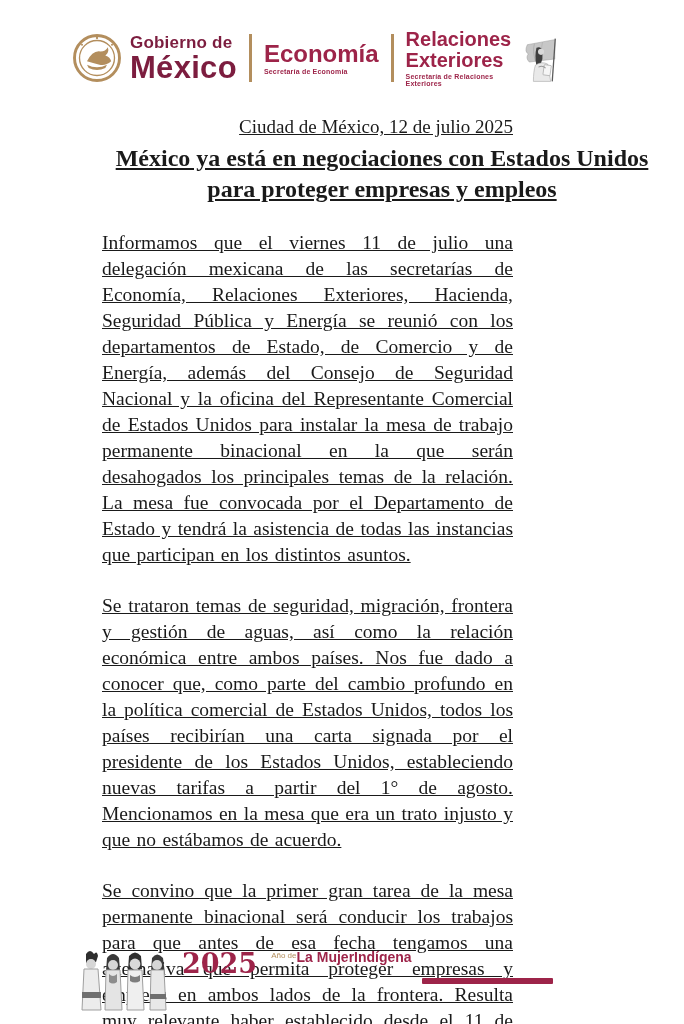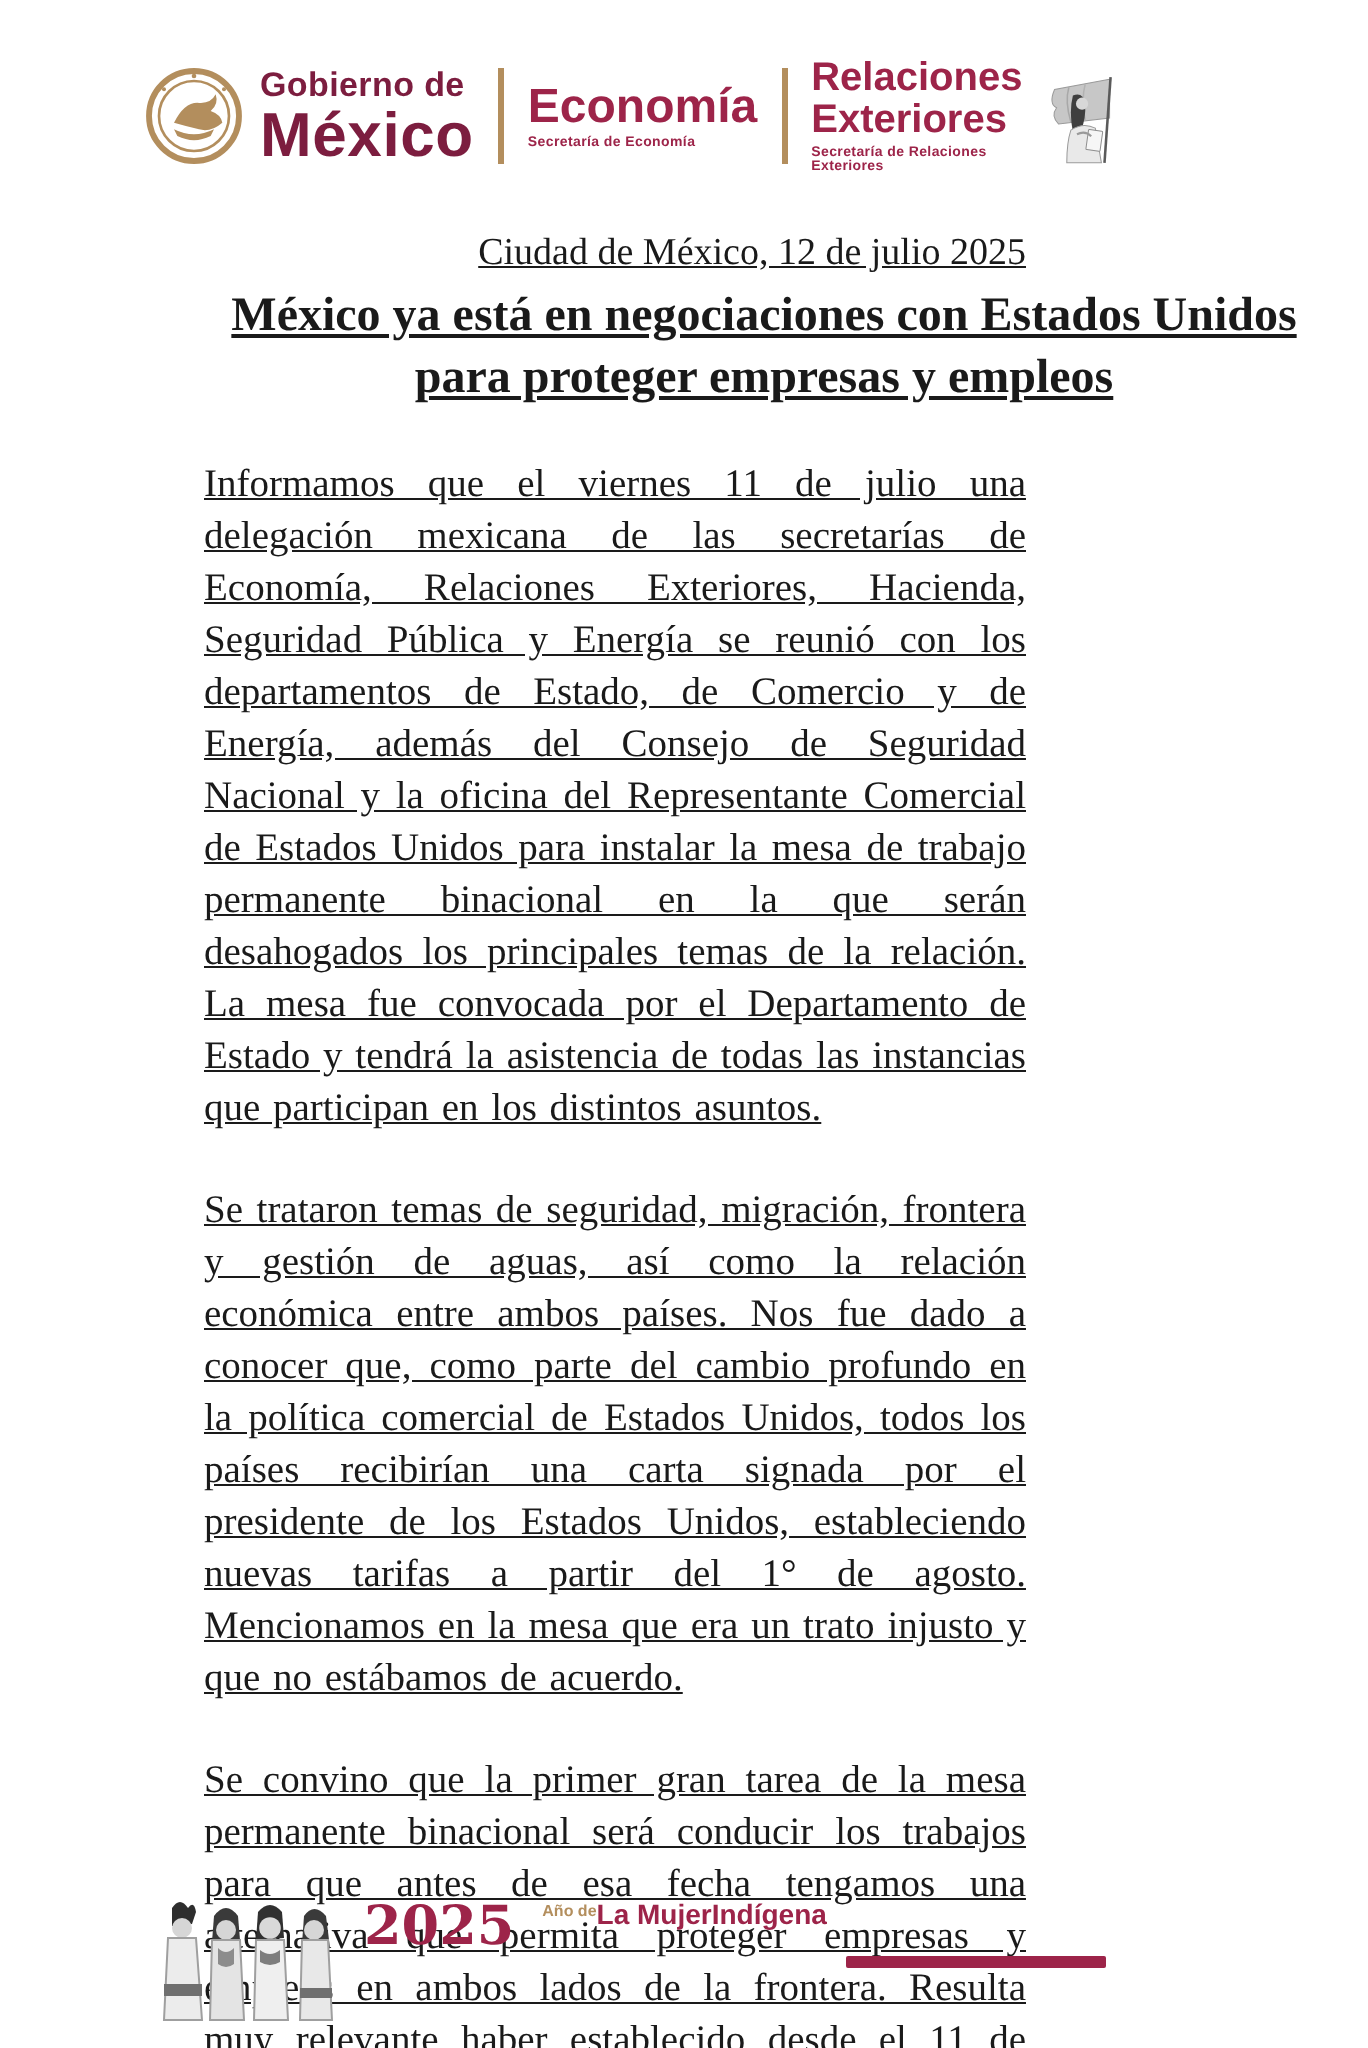--- a/index.html
+++ b/index.html
@@ -72,21 +72,21 @@
     display: flex;
     align-items: flex-start;
   }
   .women { width: 104px; height: 64px; flex: 0 0 auto; }
   .yearblock {
     display: flex; flex-direction: row;
     line-height: 1; margin-left: 4px; margin-top: 2px;
     font-family: "Liberation Sans", sans-serif;
   }
   .year { font-size: 27px; font-weight: bold; color: #9d2449; font-family: "DejaVu Serif", serif; }
-  .anode { font-size: 8px; font-weight: bold; color: #b38e5d; margin: 2px 0 1px 14px; }
+  .anode { font-size: 8px; font-weight: normal; color: #b38e5d; margin: 2px 0 1px 14px; }
   .mujer, .indigena { font-size: 14px; font-weight: bold; color: #9d2449; }
   .footer-line {
     flex: 1;
     height: 6px;
     background: #9d2449;
     margin-left: 10px;
     margin-top: 30px;
     border-radius: 1px;
   }
 </style>

